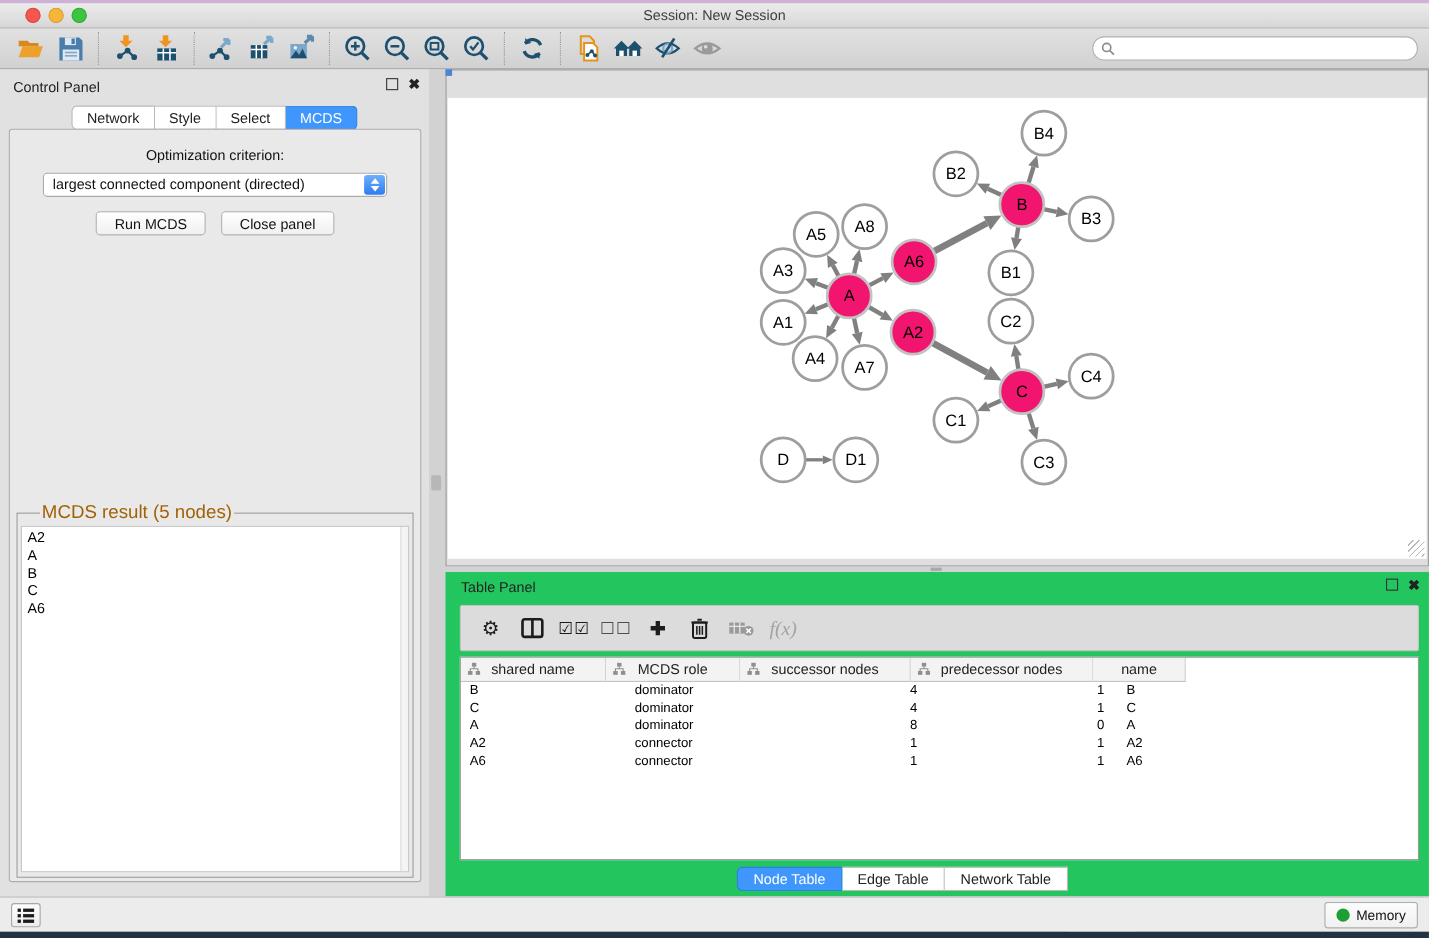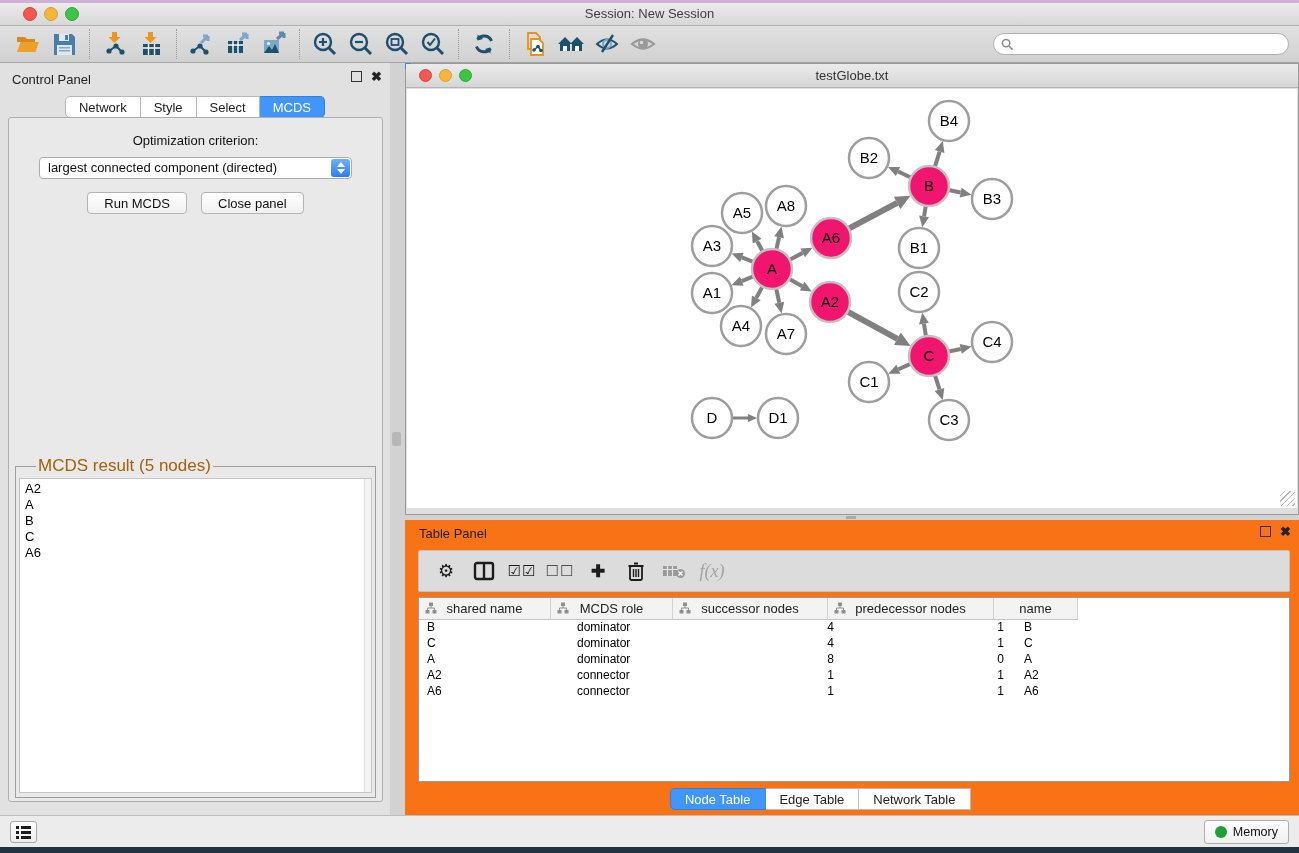--- a/index.html
+++ b/index.html
@@ -77,21 +77,21 @@
                   background:linear-gradient(#ebebeb,#d6d6d6); border-bottom:1px solid #b3b3b3; }
   .net-titlebar .title { text-align:center; line-height:23px; font-size:13px; color:#333; }
   .nt-red { left:13px; top:5px; width:13px; height:13px; background:#f5564f; border:1px solid #d8443e; }
   .nt-yellow { left:33px; top:5px; width:13px; height:13px; background:#f6b63c; border:1px solid #d99e2b; }
   .nt-green { left:53px; top:5px; width:13px; height:13px; background:#3ec443; border:1px solid #2ea834; }
   .net-canvas { position:absolute; top:25px; left:1px; right:1px; bottom:6px; background:#fff; }
   .resize-grip { position:absolute; right:2px; bottom:2px; width:15px; height:15px;
      background:repeating-linear-gradient(135deg, transparent 0 3px, #b9b9b9 3px 4px); }
 
   
-  .table-panel { position:absolute; left:405px; right:0; top:520px; bottom:38px; background:#f97316; }
+  .table-panel { position:absolute; left:405px; right:0; top:520px; bottom:38px; background:#22c55e; }
   .tp-header .panel-title { position:absolute; left:14px; top:6px; font-size:13px; color:#222; }
   .tp-icons { position:absolute; right:8px; top:6px; display:flex; gap:9px; align-items:center; }
   .tp-toolbar { position:absolute; left:13px; right:9px; top:30px; height:42px; background:#dcdcdc;
                 border:1px solid #c3c3c3; border-radius:2px; display:flex; align-items:center; padding-left:10px; gap:4px; }
   .tpt-btn { width:34px; height:32px; display:flex; align-items:center; justify-content:center;
              font-size:18px; color:#1c1c1c; }
   .glyph-checks { font-size:15px; letter-spacing:1px; }
   .glyph-unchecks { font-size:15px; letter-spacing:1px; color:#4f4f4f; }
   .glyph-plus { font-size:17px; font-weight:bold; }
   .fx-label { font-family:"Liberation Serif", serif; font-style:italic; font-size:18px; color:#a2a2a2; }
@@ -322,26 +322,20 @@
     </fieldset>
   </div>
 </div>
 
 <div class="v-splitter">
   <div class="v-handle"></div>
 </div>
 
 <div class="net-frame">
   <div class="net-corner"></div>
-  <div class="net-titlebar">
-    <span class="traffic nt-red"></span>
-    <span class="traffic nt-yellow"></span>
-    <span class="traffic nt-green"></span>
-    <div class="title">testGlobe.txt</div>
-  </div>
   <div class="net-canvas">
     <svg width="892" height="421" viewBox="0 0 892 421">
         <line x1="346.4304661822948" y1="187.42781352708207" x2="334.71125410832826" y2="192.1154983566687" stroke="#808080" stroke-width="4"></line>
         <polygon points="324.4980105085904,196.20079579656382 336.56820749009876,196.757881811095 332.85430072655777,187.4731149022424" fill="#808080"></polygon>
         <line x1="382.38327664048086" y1="189.89048498510118" x2="395.18675737523057" y2="197.17522402383813" stroke="#808080" stroke-width="4"></line>
         <polygon points="404.74755952749507,202.61499076564377 397.6593786215059,192.8294048637179 392.71413612895526,201.52104318395834" fill="#808080"></polygon>
         <line x1="346.325077653959" y1="172.84127976735095" x2="334.8798757536656" y2="168.4539523722385" stroke="#808080" stroke-width="4"></line>
         <polygon points="324.60866846334307,164.5166562442815 333.0901956955033,173.12268295874873 336.6695558118279,163.78522178572825" fill="#808080"></polygon>
         <line x1="355.4445610618003" y1="197.56967804765748" x2="349.2887023011195" y2="208.88851512374805" stroke="#808080" stroke-width="4"></line>
         <polygon points="344.03321088510967,218.55183804995966 353.6811218130339,211.27737485829797 344.8962827892051,206.49965538919813" fill="#808080"></polygon>

